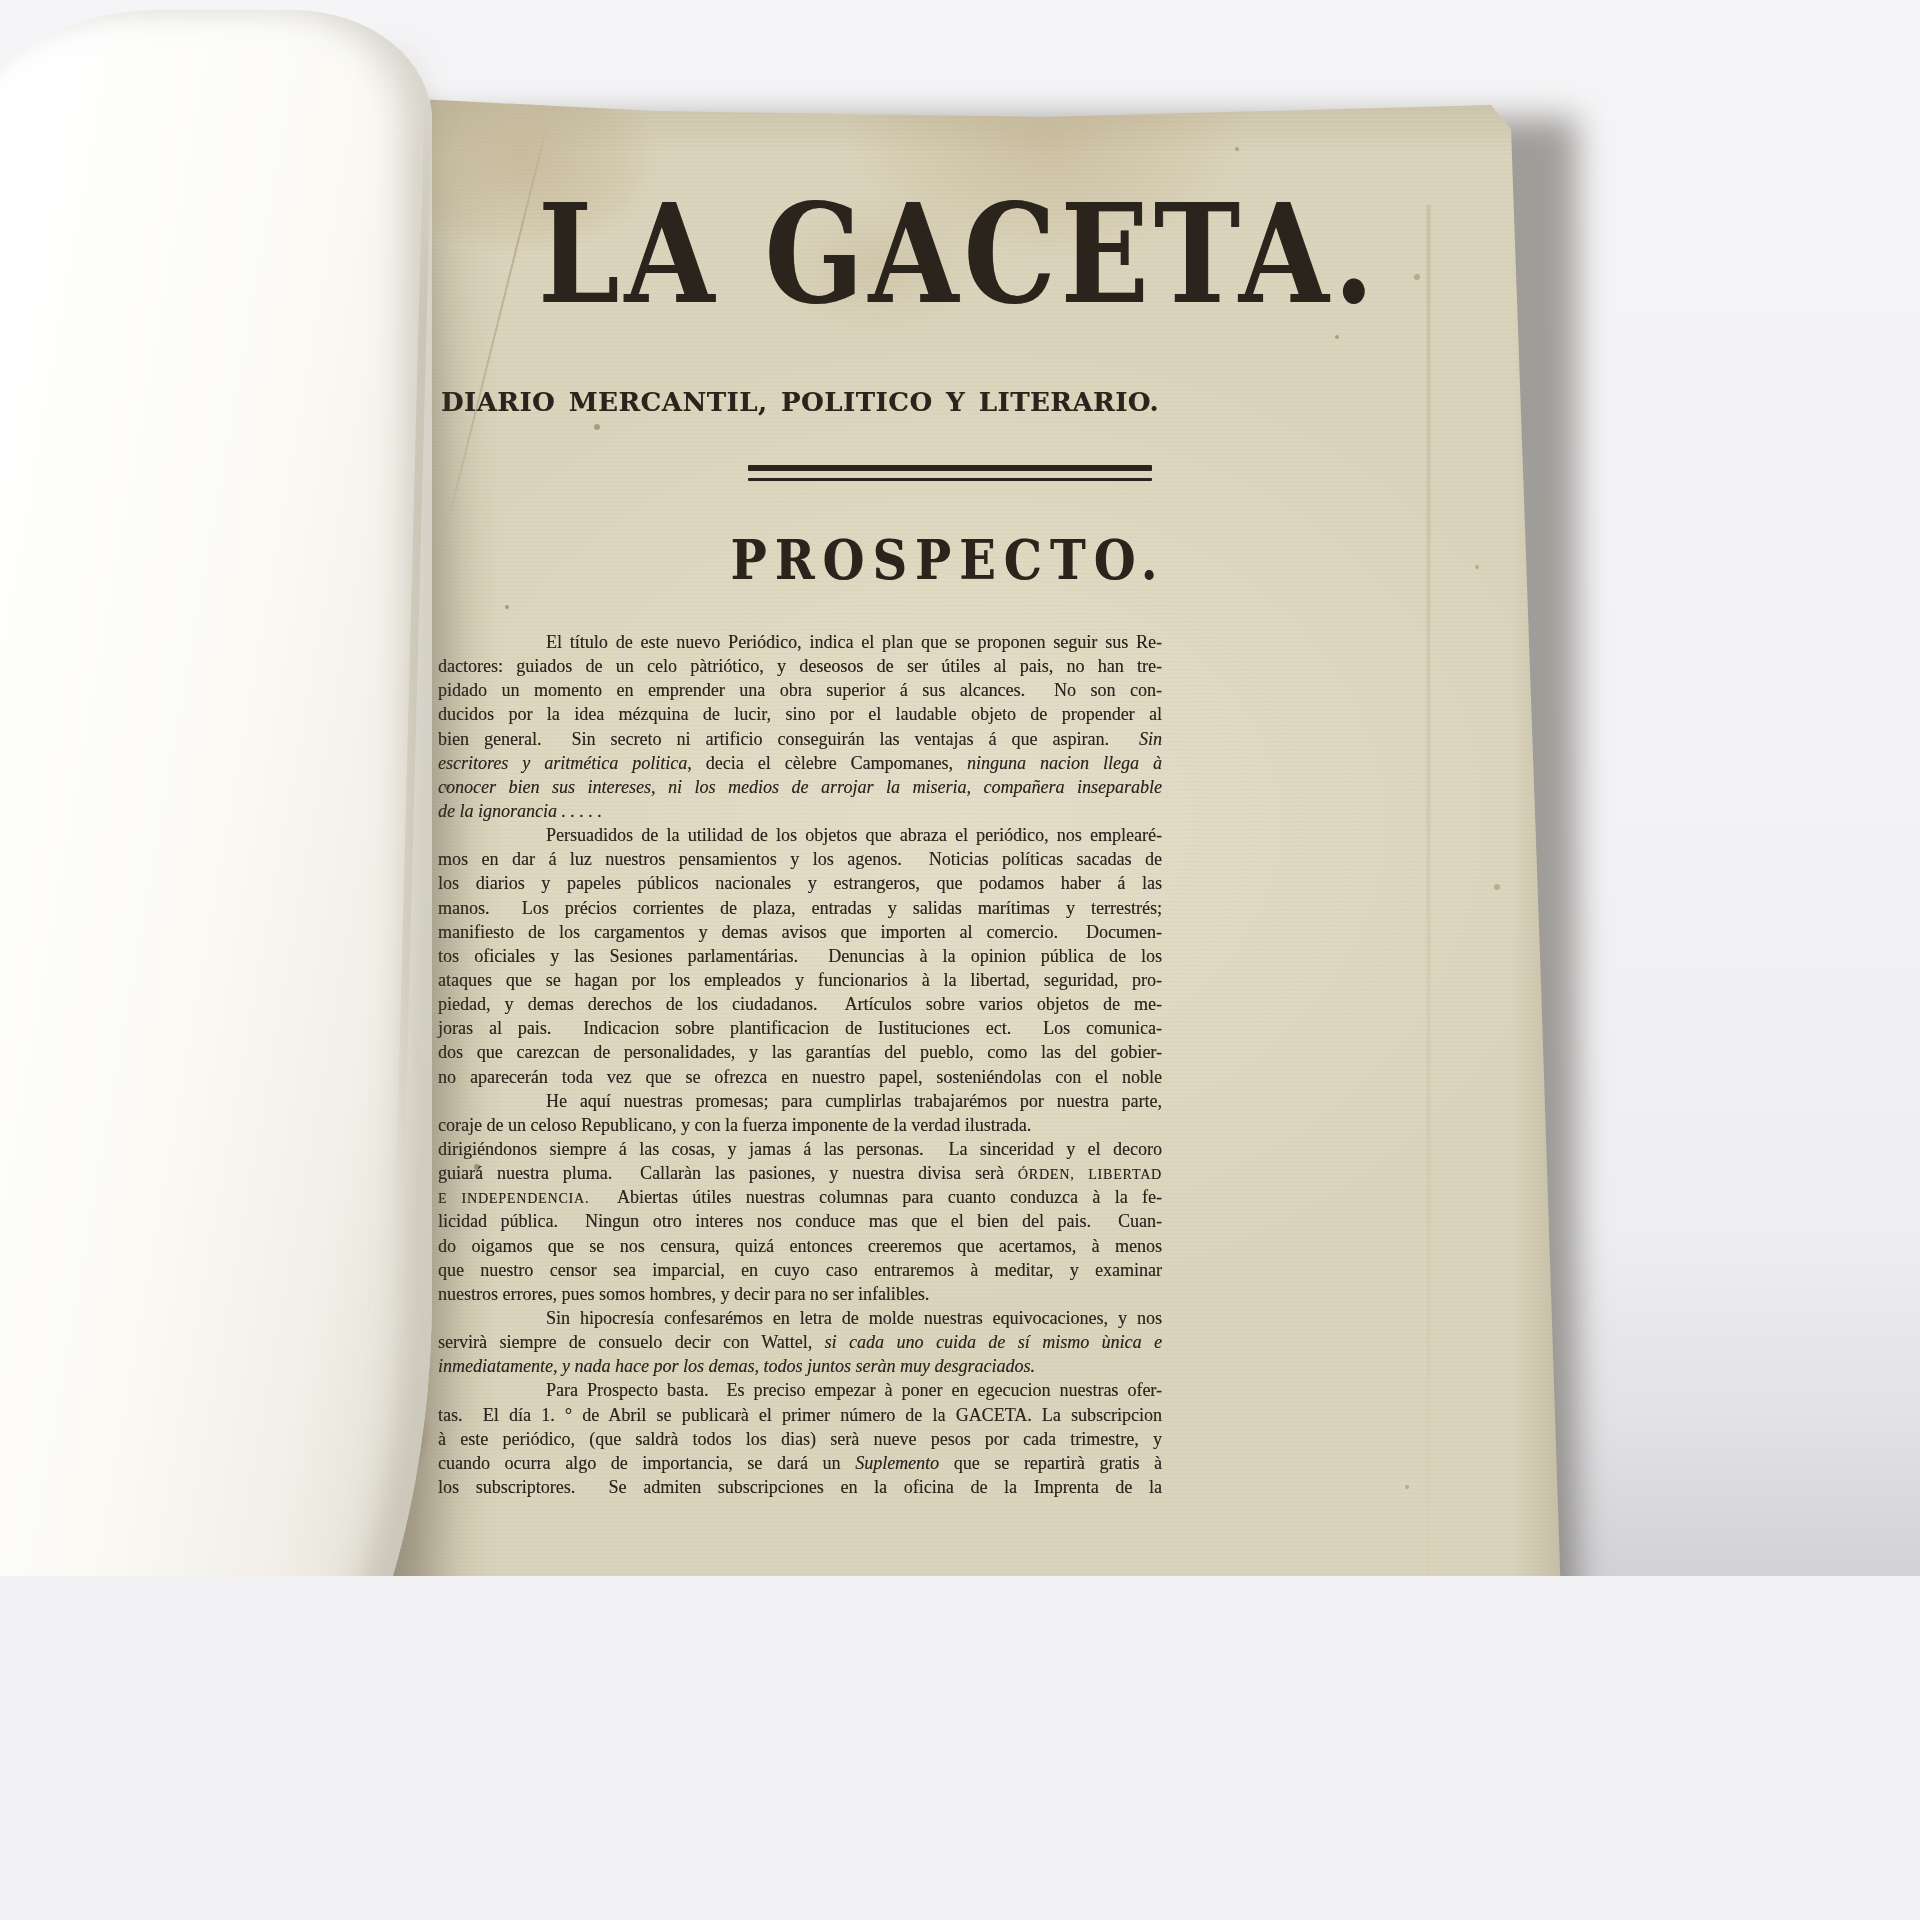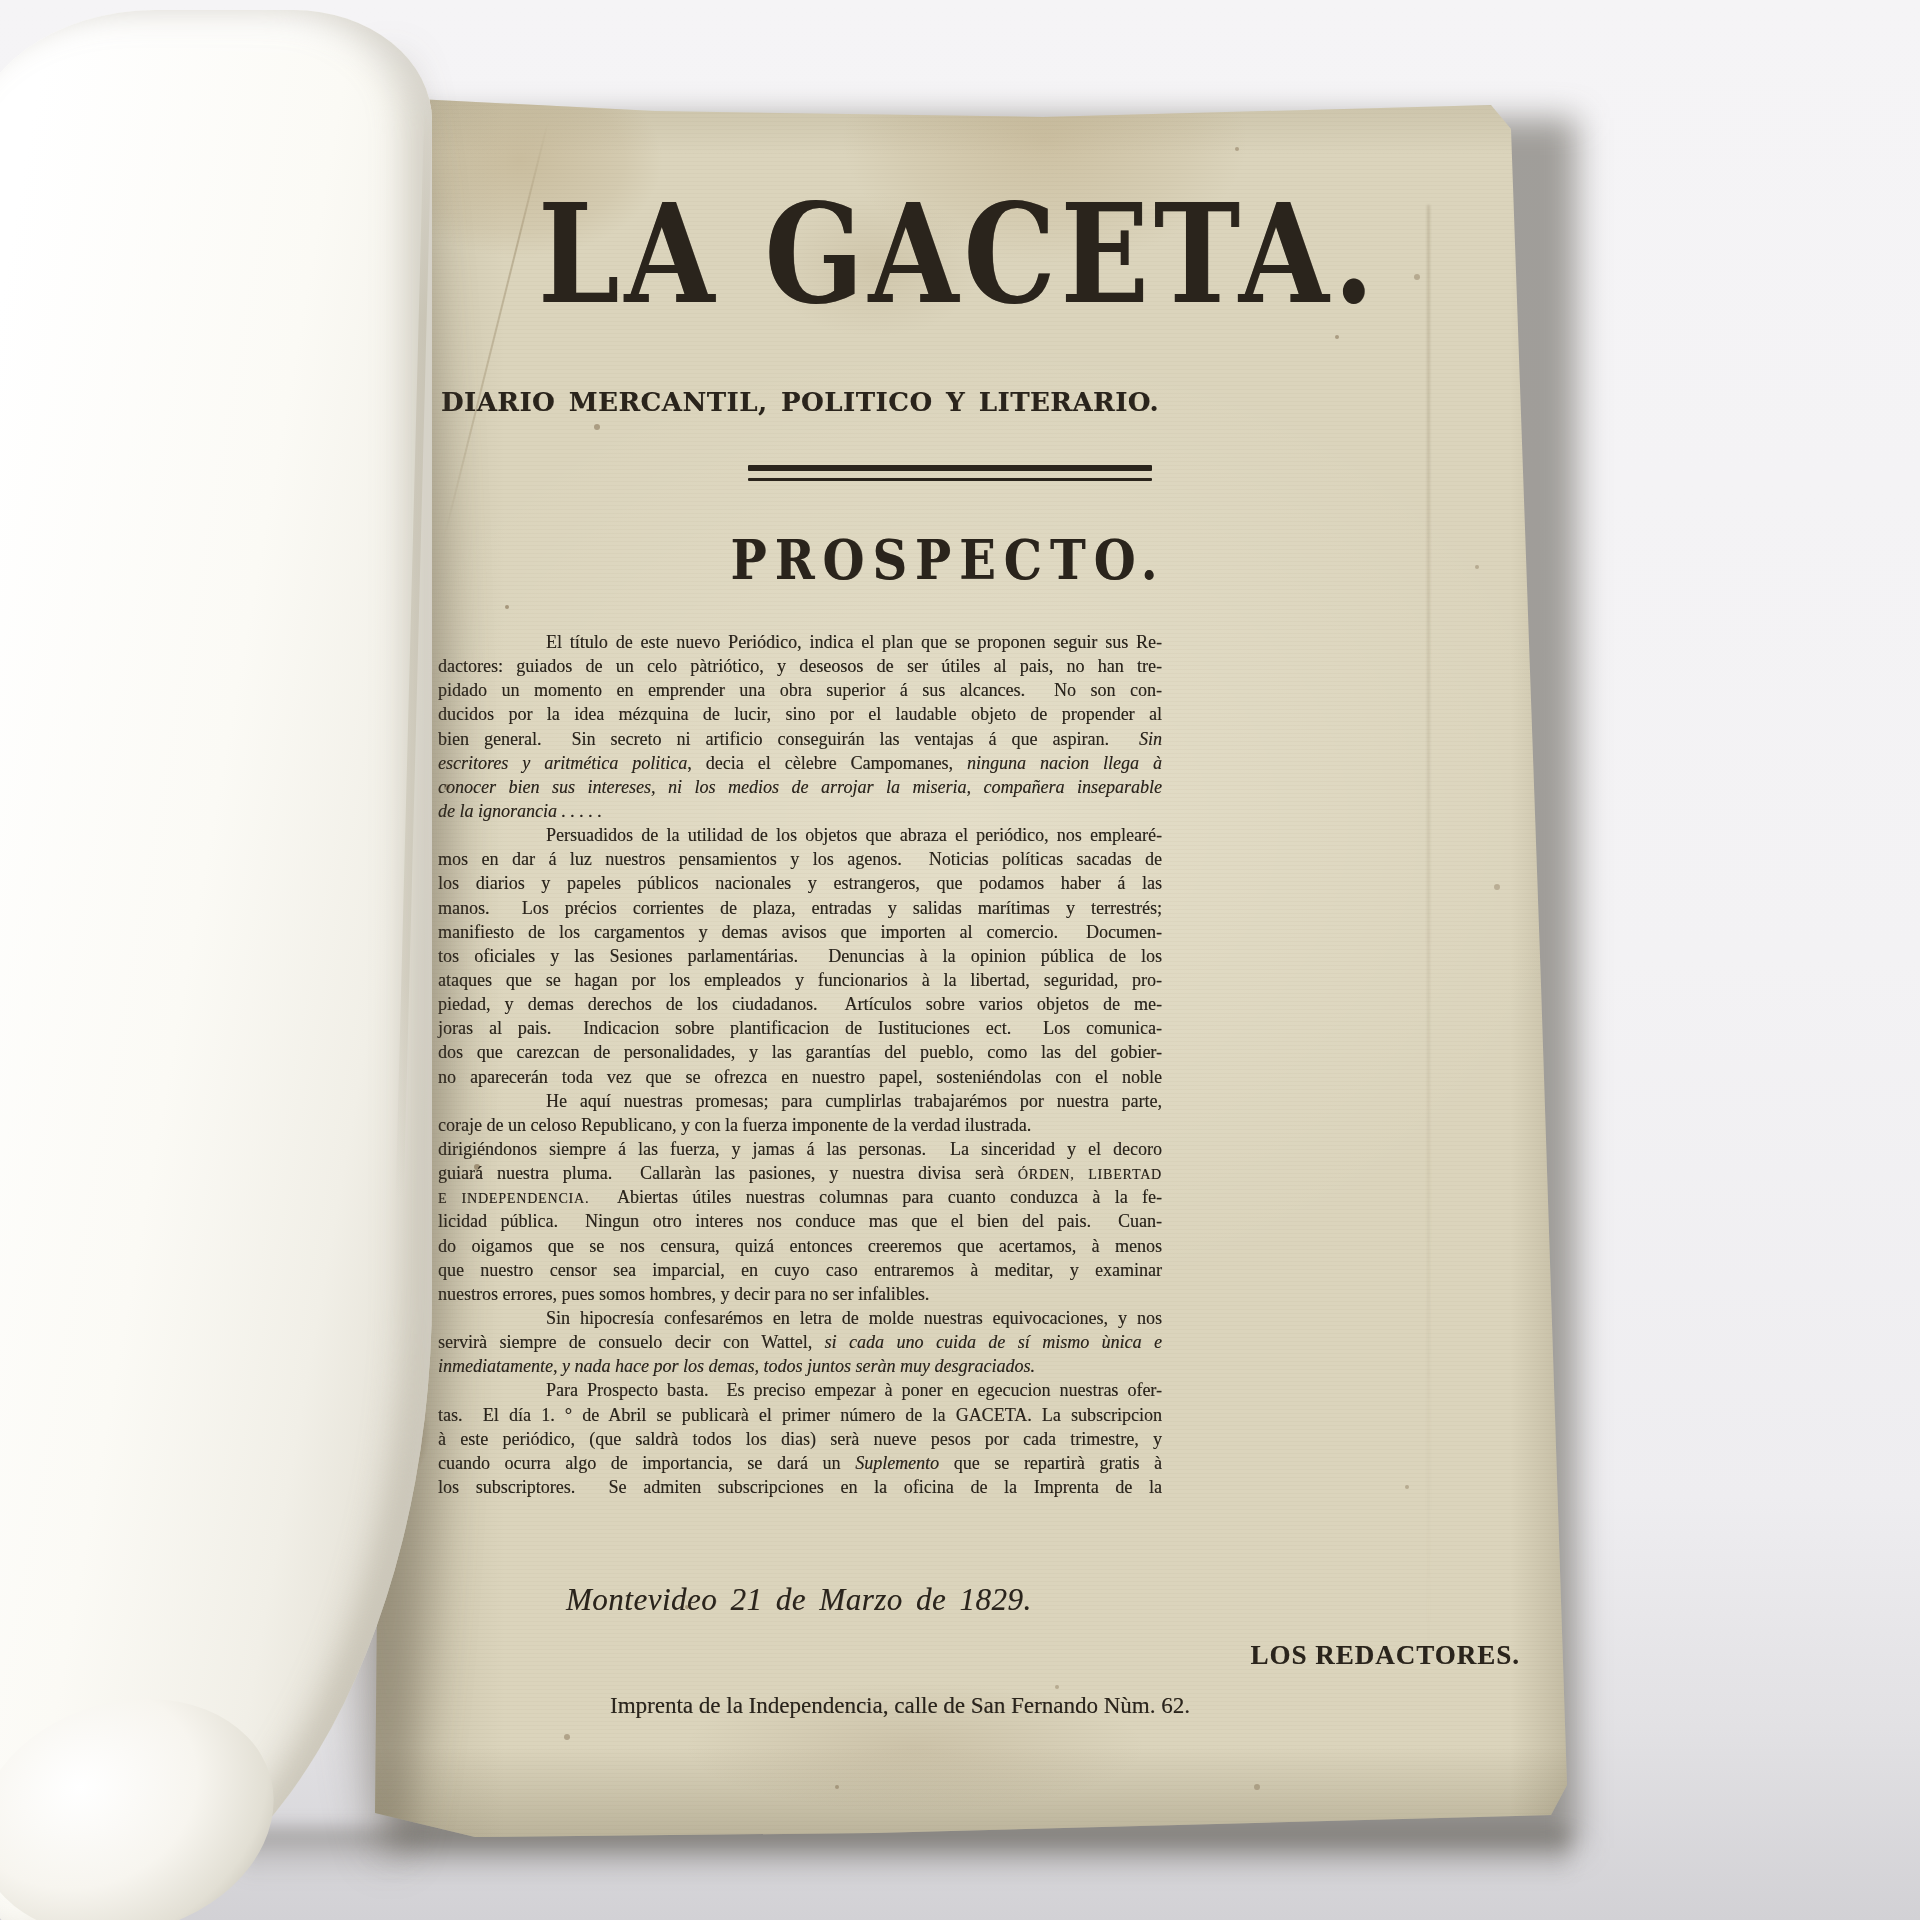--- a/index.html
+++ b/index.html
@@ -1,16 +1,16 @@
 <!DOCTYPE html>
 <html style="--ink: #2a241c; --paper: #dbd4bc; --background: #f2f1f3; --turned_page: #fbfaf5;"><head>
 <meta charset="utf-8">
 <style>
   html,body{margin:0;padding:0;width:1920px;height:1920px;overflow:hidden;background:#f2f1f3;}
-  .scene{position:relative;width:1920px;height:1920px;overflow:hidden;
+  .scene{position:relative;width:1920px;height:1576px;overflow:hidden;
     font-family:"Liberation Serif",serif;
     background:linear-gradient(180deg,#f5f4f6 0%,#f3f2f4 50%,#eeedf0 78%,#e2e1e4 90%,#d2d1d5 100%);}
 
   
   .page-shadow{position:absolute;left:392px;top:118px;width:1185px;height:1730px;
     background:rgba(76,71,61,.5);filter:blur(16px);z-index:1;}
   .floor-shadow{position:absolute;left:240px;top:1828px;width:1330px;height:52px;
     background:linear-gradient(180deg,rgba(70,66,58,.42) 0%,rgba(70,66,58,.12) 55%,transparent 100%);
     filter:blur(9px);z-index:0;}
 
@@ -140,21 +140,21 @@
           <div class="line"><span>manos.  Los précios corrientes de plaza, entradas y salidas marítimas y terrestrés;</span></div>
           <div class="line"><span>manifiesto de los cargamentos y demas avisos que importen al comercio.  Documen-</span></div>
           <div class="line"><span>tos oficiales y las Sesiones parlamentárias.  Denuncias à la opinion pública de los</span></div>
           <div class="line"><span>ataques que se hagan por los empleados y funcionarios à la libertad, seguridad, pro-</span></div>
           <div class="line"><span>piedad, y demas derechos de los ciudadanos.  Artículos sobre varios objetos de me-</span></div>
           <div class="line"><span>joras al pais.  Indicacion sobre plantificacion de Iustituciones ect.  Los comunica-</span></div>
           <div class="line"><span>dos que carezcan de personalidades, y las garantías del pueblo, como las del gobier-</span></div>
           <div class="line"><span>no aparecerán toda vez que se ofrezca en nuestro papel, sosteniéndolas con el noble</span></div>
           <div class="line indent"><span>He aquí nuestras promesas; para cumplirlas trabajarémos por nuestra parte,</span></div>
           <div class="line end"><span>coraje de un celoso Republicano, y con la fuerza imponente de la verdad ilustrada.</span></div>
-          <div class="line"><span>dirigiéndonos siempre á las fuerza, y jamas á las personas.  La sinceridad y el decoro</span></div>
+          <div class="line"><span>dirigiéndonos siempre á las cosas, y jamas á las personas.  La sinceridad y el decoro</span></div>
           <div class="line"><span>guiará nuestra pluma.  Callaràn las pasiones, y nuestra divisa serà </span><span class="sc">ÓRDEN, LIBERTAD</span></div>
           <div class="line"><span class="sc">E INDEPENDENCIA.</span><span>  Abiertas útiles nuestras columnas para cuanto conduzca à la fe-</span></div>
           <div class="line"><span>licidad pública.  Ningun otro interes nos conduce mas que el bien del pais.  Cuan-</span></div>
           <div class="line"><span>do oigamos que se nos censura, quizá entonces creeremos que acertamos, à menos</span></div>
           <div class="line"><span>que nuestro censor sea imparcial, en cuyo caso entraremos à meditar, y examinar</span></div>
           <div class="line end"><span>nuestros errores, pues somos hombres, y decir para no ser infalibles.</span></div>
           <div class="line indent"><span>Sin hipocresía confesarémos en letra de molde nuestras equivocaciones, y nos</span></div>
           <div class="line"><span>servirà siempre de consuelo decir con Wattel, </span><span class="it">si cada uno cuida de sí mismo ùnica e</span></div>
           <div class="line end"><span class="it">inmediatamente, y nada hace por los demas, todos juntos seràn muy desgraciados.</span></div>
           <div class="line indent"><span>Para Prospecto basta.  Es preciso empezar à poner en egecucion nuestras ofer-</span></div>

